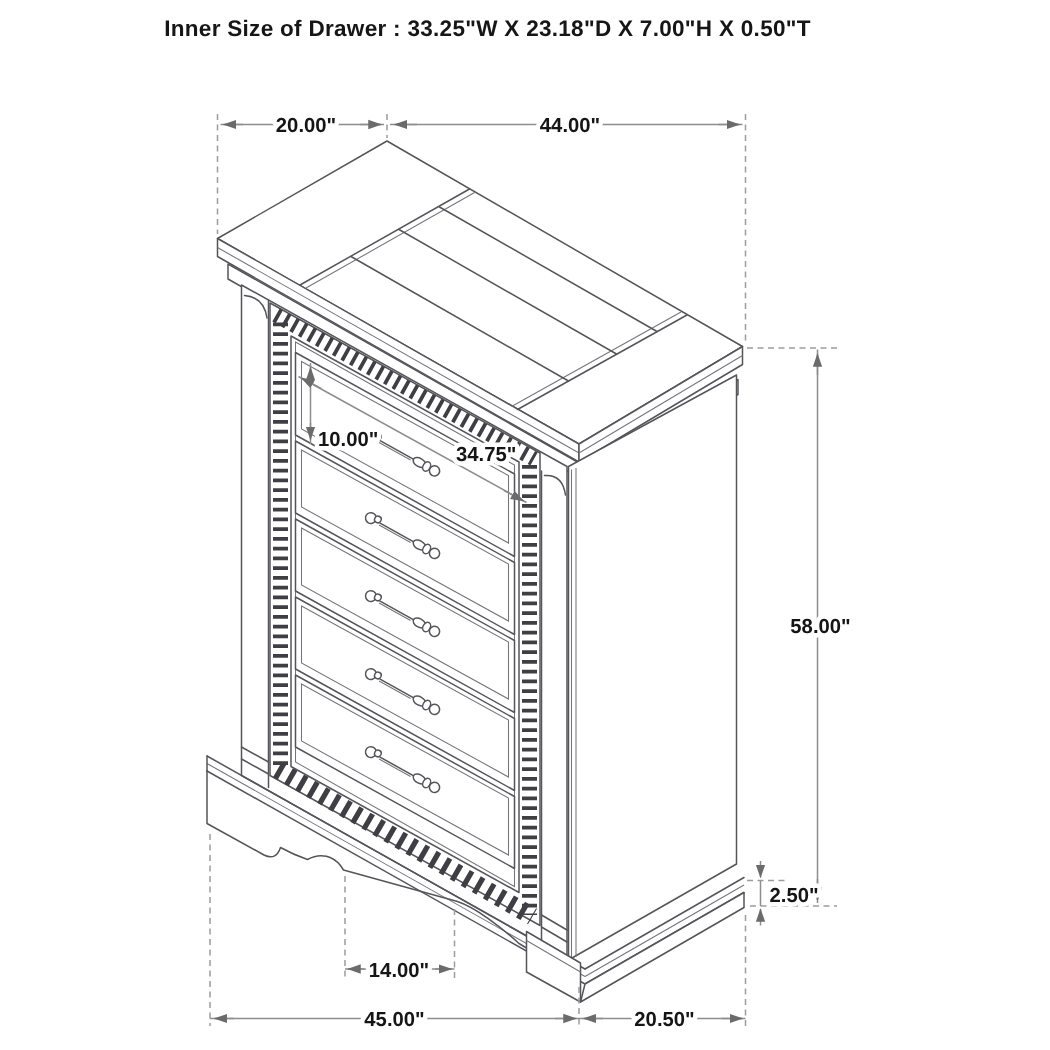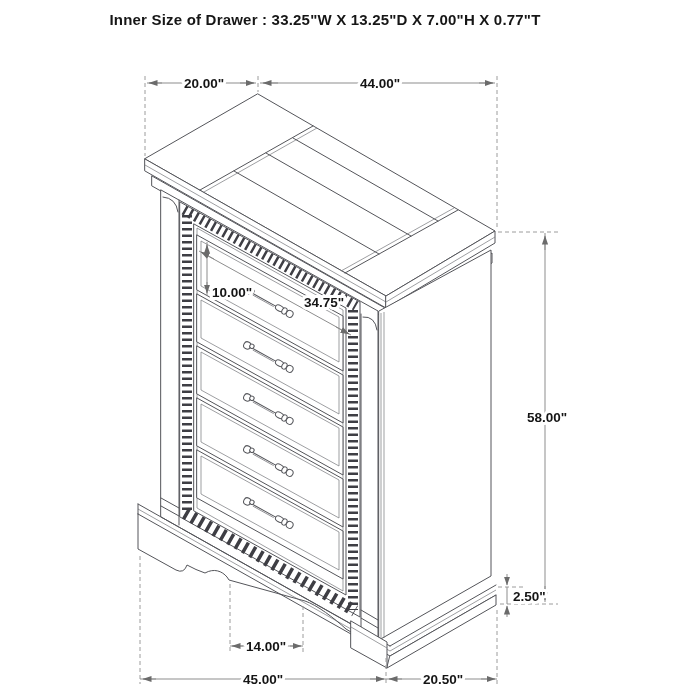--- a/index.html
+++ b/index.html
@@ -14,21 +14,21 @@
   .rope{stroke:#3e3e44;fill:none;}
   .dim{stroke:#8d8d8d;stroke-width:1;fill:none;}
   .ext{stroke:#9c9c9c;stroke-width:1;fill:none;stroke-dasharray:4 3;}
   .dimtxt{font-family:"Liberation Sans","DejaVu Sans",sans-serif;font-size:13.5px;font-weight:bold;
           fill:#151515;stroke:#ffffff;stroke-width:6px;paint-order:stroke;stroke-linejoin:round;}
 </style>
 </head>
 <body>
 
 <div class="canvas">
-  <div class="title">Inner Size of Drawer : 33.25"W X 13.25"D X 7.00"H X 0.77"T</div>
+  <div class="title">Inner Size of Drawer : 33.25"W X 23.18"D X 7.00"H X 0.50"T</div>
 
   <svg width="700" height="700" viewBox="0 0 700 700">
     <defs>
       <marker id="arr" markerWidth="10" markerHeight="8" refX="8.5" refY="4" orient="auto" markerUnits="userSpaceOnUse">
         <path d="M0,0.9 L9,4 L0,7.1 Z" fill="#6b6b6b"></path>
       </marker>
       <g id="handle">
         <circle cx="-26" cy="0" r="3.6" class="art fillw"></circle>
         <circle cx="-21.5" cy="-1.5" r="2.2" class="art fillw"></circle>
         <line x1="-19" y1="0" x2="7" y2="0" class="art"></line>

